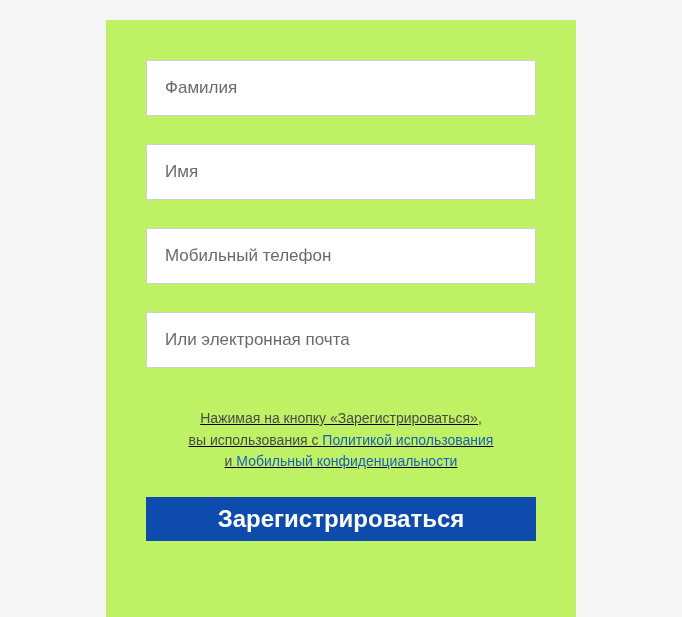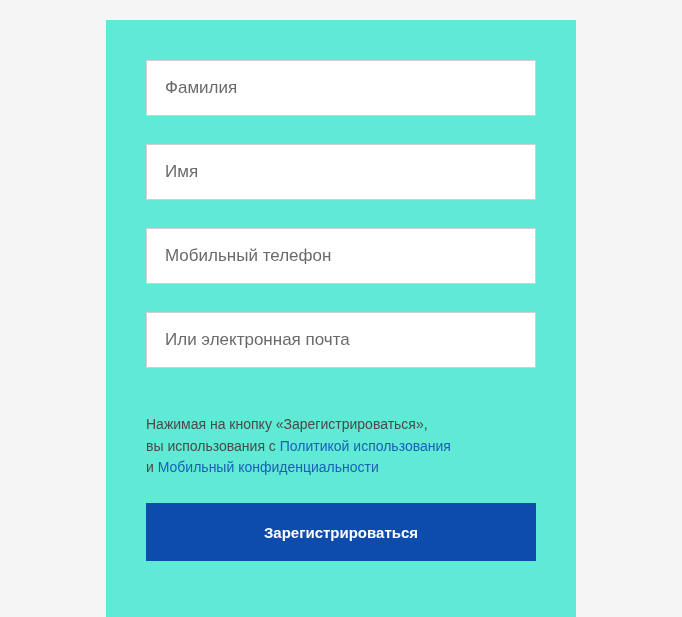--- a/index.html
+++ b/index.html
@@ -10,58 +10,59 @@
     body {
       font-family: Arial, Helvetica, sans-serif;
       background: #f5f5f5;
       width: 682px;
       height: 617px;
       display: flex;
       justify-content: center;
       padding-top: 20px;
     }
     .form-card {
-      background: #5eead4;
+      background: #bef264;
       width: 470px;
       padding: 40px 40px 30px 40px;
+      text-decoration: underline;
     }
     .input-field {
       width: 100%;
       height: 56px;
       border: 1px solid #d0d0d0;
       padding: 0 18px;
       font-size: 17px;
       color: #333;
       margin-bottom: 28px;
       outline: none;
       font-family: inherit;
     }
     .input-field::placeholder {
       color: #6a6a6a;
     }
     .consent-text {
-      text-align: left;
+      text-align: center;
       font-size: 14px;
       color: #4a4a4a;
       line-height: 1.55;
-      margin-top: 18px;
+      margin-top: 12px;
       margin-bottom: 24px;
     }
     .consent-text a {
       color: #1b5fb8;
       text-decoration: none;
       cursor: pointer;
     }
     .submit-button {
       width: 100%;
-      height: 58px;
+      height: 44px;
       background: #0d4cad;
       color: #ffffff;
       border: none;
-      font-size: 15px;
+      font-size: 24px;
       font-weight: bold;
       cursor: pointer;
       font-family: inherit;
     }
   </style>
 </head>
 <body>
 
 <div class="form-card">
 

